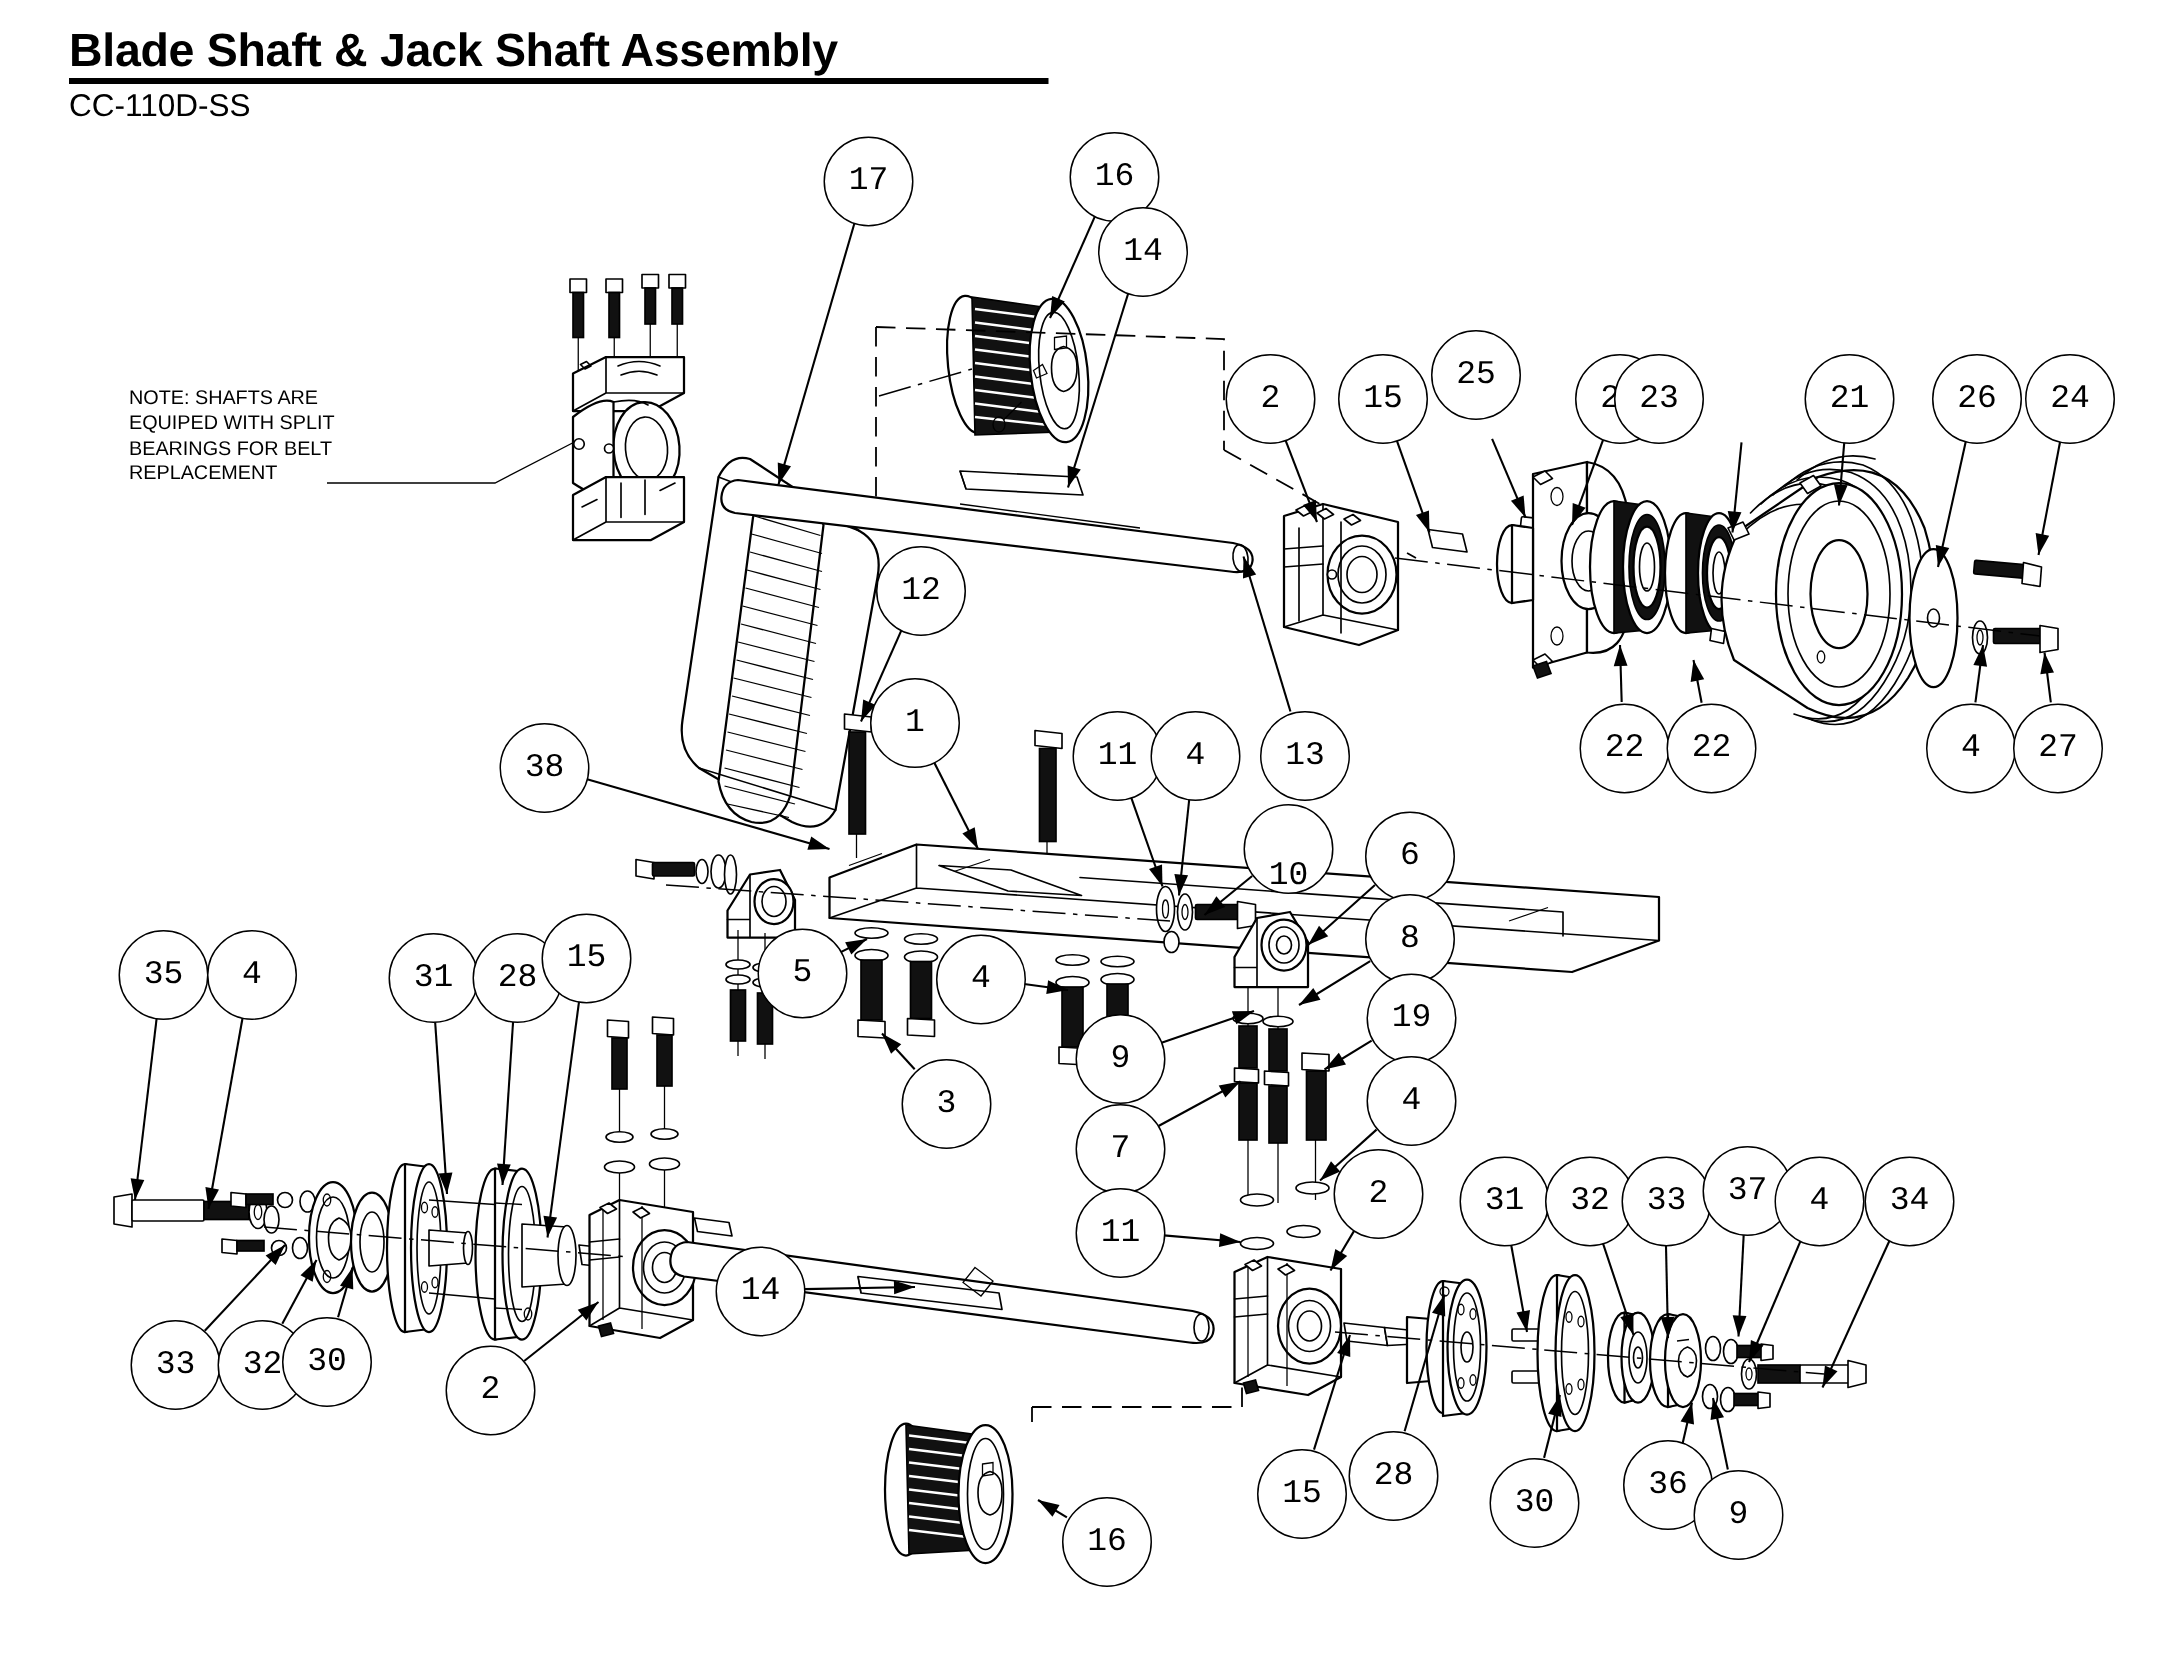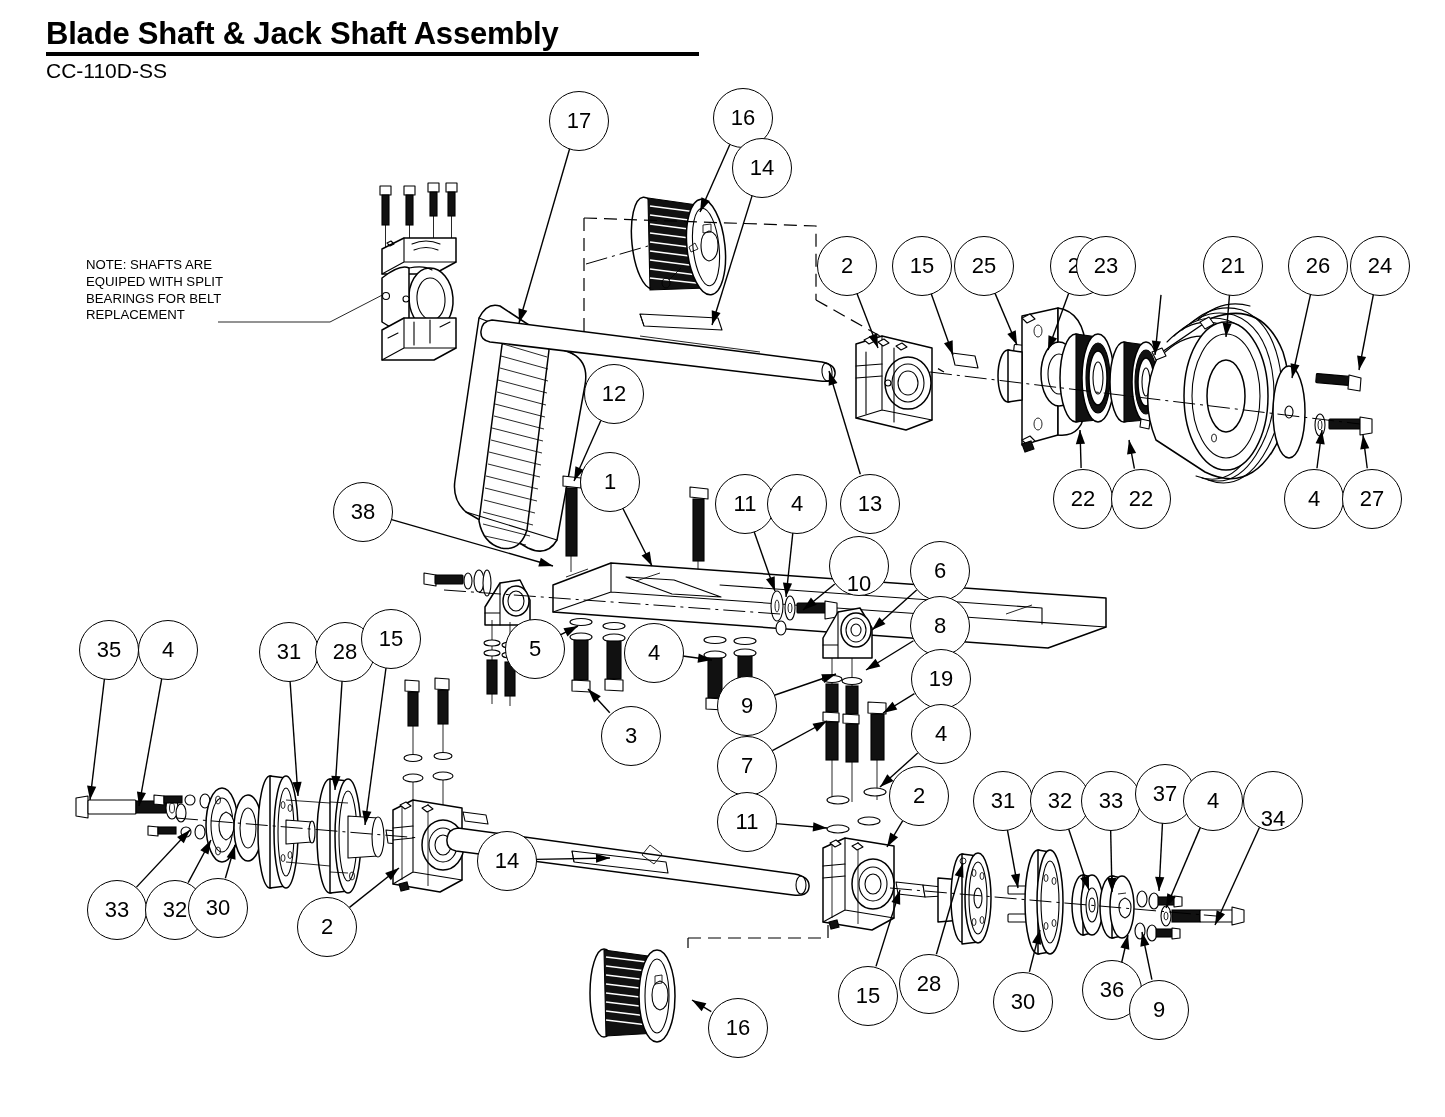--- a/index.html
+++ b/index.html
@@ -36,21 +36,21 @@
   .fillw{fill:#ffffff;stroke:#000;stroke-width:1.5;stroke-linejoin:round;}
   .fillw-t{fill:#ffffff;stroke:#000;stroke-width:1.1;stroke-linejoin:round;}
   .fillk{fill:#111111;stroke:#000;stroke-width:1.1;}
   .dash{fill:none;stroke:#000;stroke-width:1.2;stroke-dasharray:13 7;}
   .center{fill:none;stroke:#000;stroke-width:1.0;stroke-dasharray:22 5 3 5;}
   .leader{fill:none;stroke:#000;stroke-width:1.4;}
 
   
   .balloon{position:absolute;border:1.6px solid #000;border-radius:50%;
     background:#fff;display:flex;align-items:center;justify-content:center;
-    font-size:22px;line-height:1;font-family:Liberation Sans, sans-serif;}
+    font-size:22px;line-height:1;font-family:Liberation Mono, monospace;}
 </style>
 </head>
 <body>
 
 <div id="sheet">
 
   <div id="title-block">
     <div id="doc-title">Blade Shaft &amp; Jack Shaft Assembly</div>
     <div id="doc-subtitle">CC-110D-SS</div>
   </div>
@@ -696,21 +696,21 @@
       </div>
       <div class="balloon" style="left: 732px; top: 138px; width: 58px; height: 58px;">
         <span>14</span>
       </div>
       <div class="balloon" style="left: 817px; top: 236px; width: 58px; height: 58px;">
         <span>2</span>
       </div>
       <div class="balloon" style="left: 892px; top: 236px; width: 58px; height: 58px;">
         <span>15</span>
       </div>
-      <div class="balloon" style="left: 954px; top: 236px; width: 58px; height: 58px; justify-content: center;">
+      <div class="balloon" style="left: 954px; top: 220px; width: 58px; height: 58px; justify-content: center;">
         <span>25</span>
       </div>
       <div class="balloon" style="left: 1050px; top: 236px; width: 58px; height: 58px;">
         <span>20</span>
       </div>
       <div class="balloon" style="left: 1076px; top: 236px; width: 58px; height: 58px;">
         <span>23</span>
       </div>
       <div class="balloon" style="left: 1203px; top: 236px; width: 58px; height: 58px;">
         <span>21</span>
@@ -834,21 +834,21 @@
       </div>
       <div class="balloon" style="left: 1081px; top: 771px; width: 58px; height: 58px;">
         <span>33</span>
       </div>
       <div class="balloon" style="left: 1135px; top: 764px; width: 58px; height: 58px;">
         <span>37</span>
       </div>
       <div class="balloon" style="left: 1183px; top: 771px; width: 58px; height: 58px;">
         <span>4</span>
       </div>
-      <div class="balloon" style="left: 1243px; top: 771px; width: 58px; height: 58px; align-items: flex-end;">
+      <div class="balloon" style="left: 1243px; top: 771px; width: 58px; height: 58px;">
         <span>34</span>
       </div>
       <div class="balloon" style="left: 993px; top: 972px; width: 58px; height: 58px;">
         <span>30</span>
       </div>
       <div class="balloon" style="left: 1082px; top: 960px; width: 58px; height: 58px;">
         <span>36</span>
       </div>
       <div class="balloon" style="left: 1129px; top: 980px; width: 58px; height: 58px;">
         <span>9</span>

